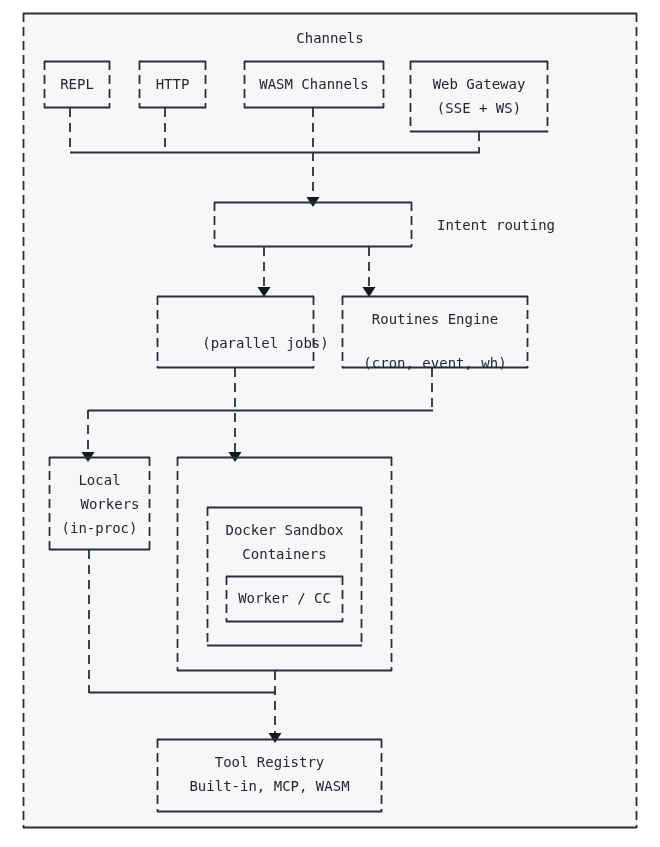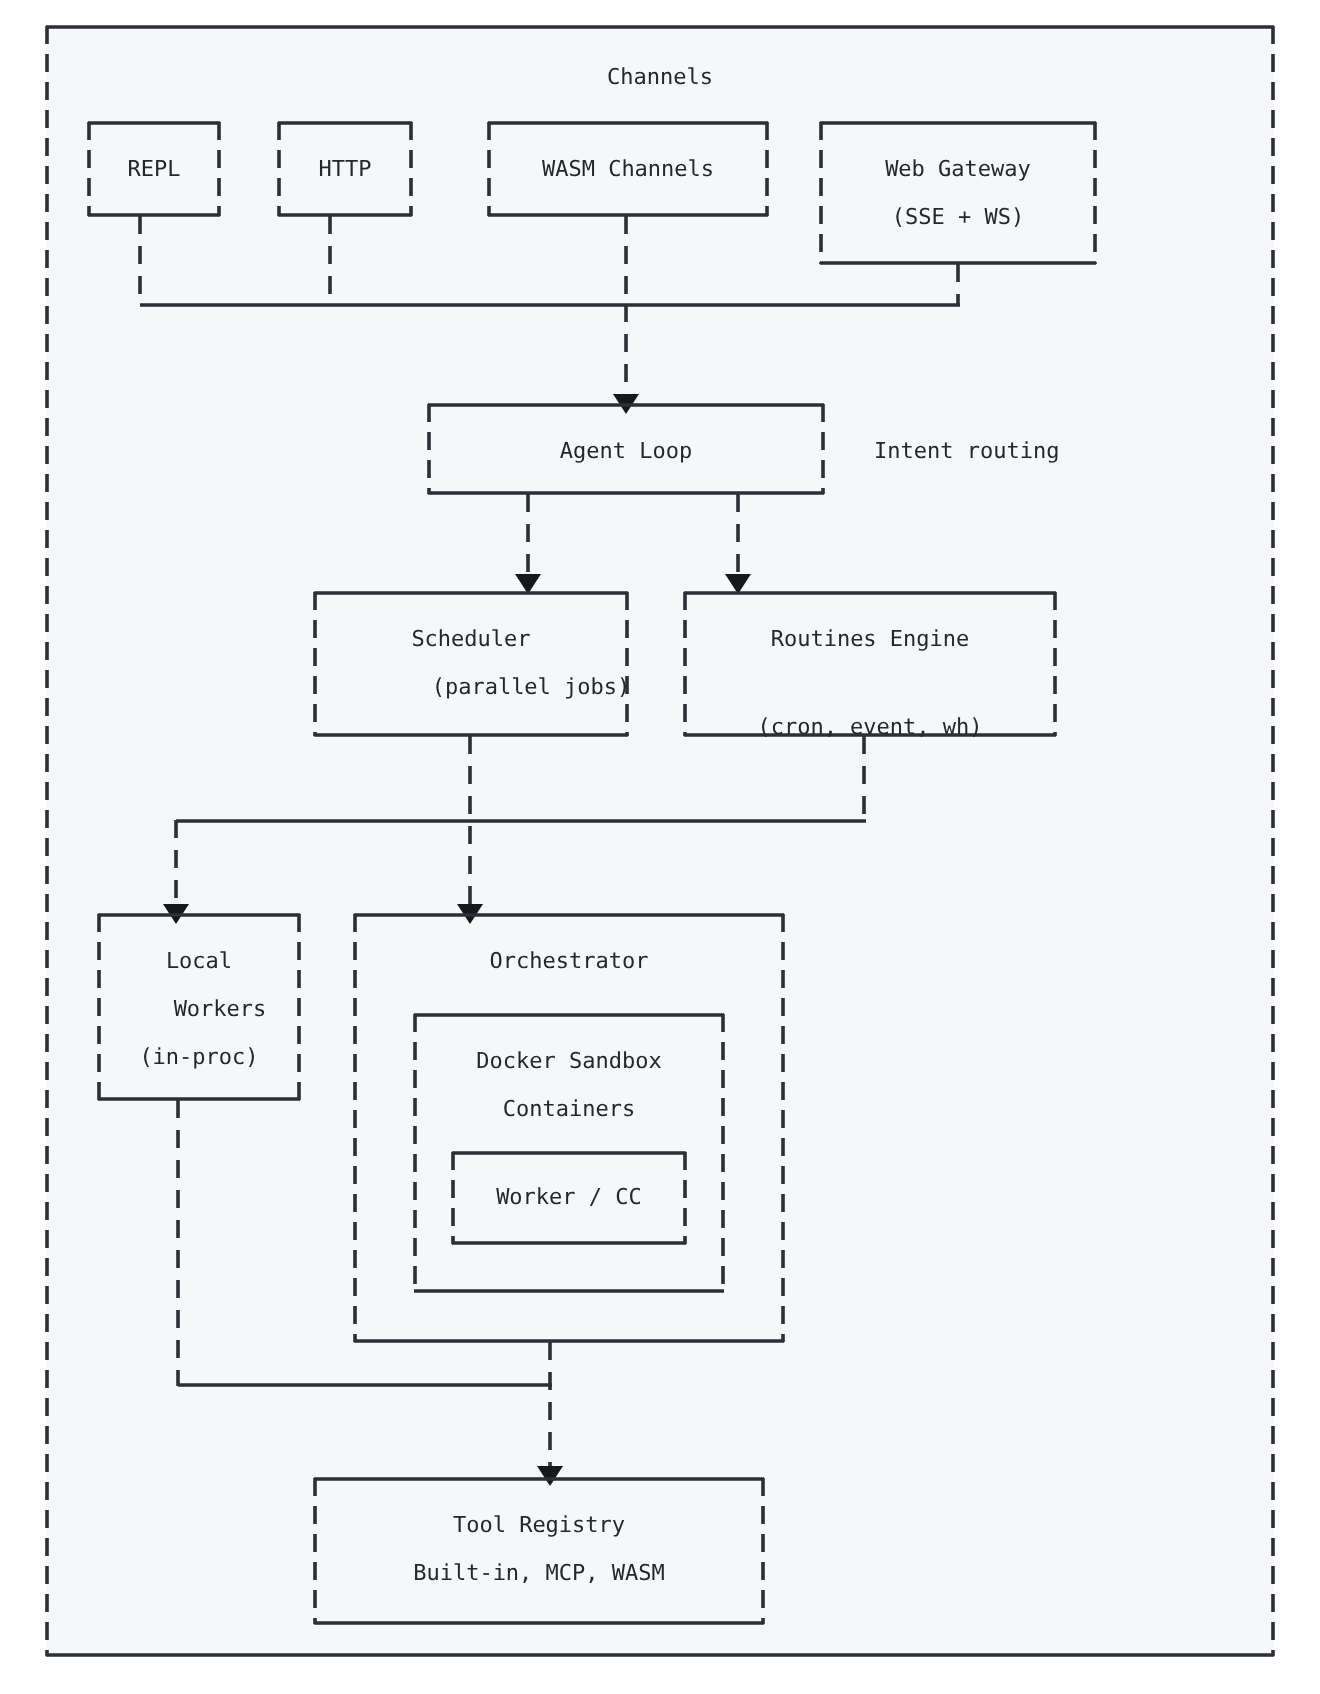--- a/index.html
+++ b/index.html
@@ -51,21 +51,21 @@
     stroke-width: 1.8;
     fill: none;
   }
   .arrow-head {
     fill: #15181d;
   }
   .lbl {
     position: absolute;
     color: #24272e;
     font-family: "DejaVu Sans Mono", "Liberation Mono", monospace;
-    font-size: 11px;
+    font-size: 14px;
     line-height: 21px;
     white-space: pre;
     text-align: center;
     letter-spacing: 0px;
     user-select: none;
   }
   .lbl.left { text-align: left; }
 </style>
 </head>
 <body>
@@ -207,35 +207,32 @@
 
   <div class="lbl" style="left:44px; top:74px; width:66px;">REPL</div>
 
   <div class="lbl" style="left:139px; top:74px; width:67px;">HTTP</div>
 
   <div class="lbl" style="left:244px; top:74px; width:140px;">WASM Channels</div>
 
   <div class="lbl" style="left:410px; top:74px; width:138px;">Web Gateway</div>
   <div class="lbl" style="left:410px; top:98px; width:138px;">(SSE + WS)</div>
 
-  <div class="lbl" style="left:214px; top:215px; width:198px;">Agent Loop</div>
 
   <div class="lbl left" style="left:437px; top:215px; width:200px;">Intent routing</div>
 
-  <div class="lbl" style="left:157px; top:309px; width:157px;">Scheduler</div>
   <div class="lbl" style="left:157px; top:333px; width:157px;padding-left:30px;">(parallel jobs)</div>
 
   <div class="lbl" style="left:342px; top:309px; width:186px;">Routines Engine</div>
   <div class="lbl" style="left:342px; top:333px; width:186px;margin-top:20px;">(cron, event, wh)</div>
 
   <div class="lbl" style="left:49px; top:470px; width:101px;">Local</div>
   <div class="lbl" style="left:49px; top:494px; width:122px;">Workers</div>
   <div class="lbl" style="left:49px; top:518px; width:101px;">(in-proc)</div>
 
-  <div class="lbl" style="left:177px; top:470px; width:215px;">Orchestrator</div>
 
   <div class="lbl" style="left:207px; top:544px; width:155px;">Containers</div>
   <div class="lbl" style="left:207px; top:520px; width:155px;">Docker Sandbox</div>
 
   <div class="lbl" style="left:226px; top:588px; width:117px;">Worker / CC</div>
 
   <div class="lbl" style="left:157px; top:752px; width:225px;">Tool Registry</div>
   <div class="lbl" style="left:157px; top:776px; width:225px;">Built-in, MCP, WASM</div>
 
 </div>

